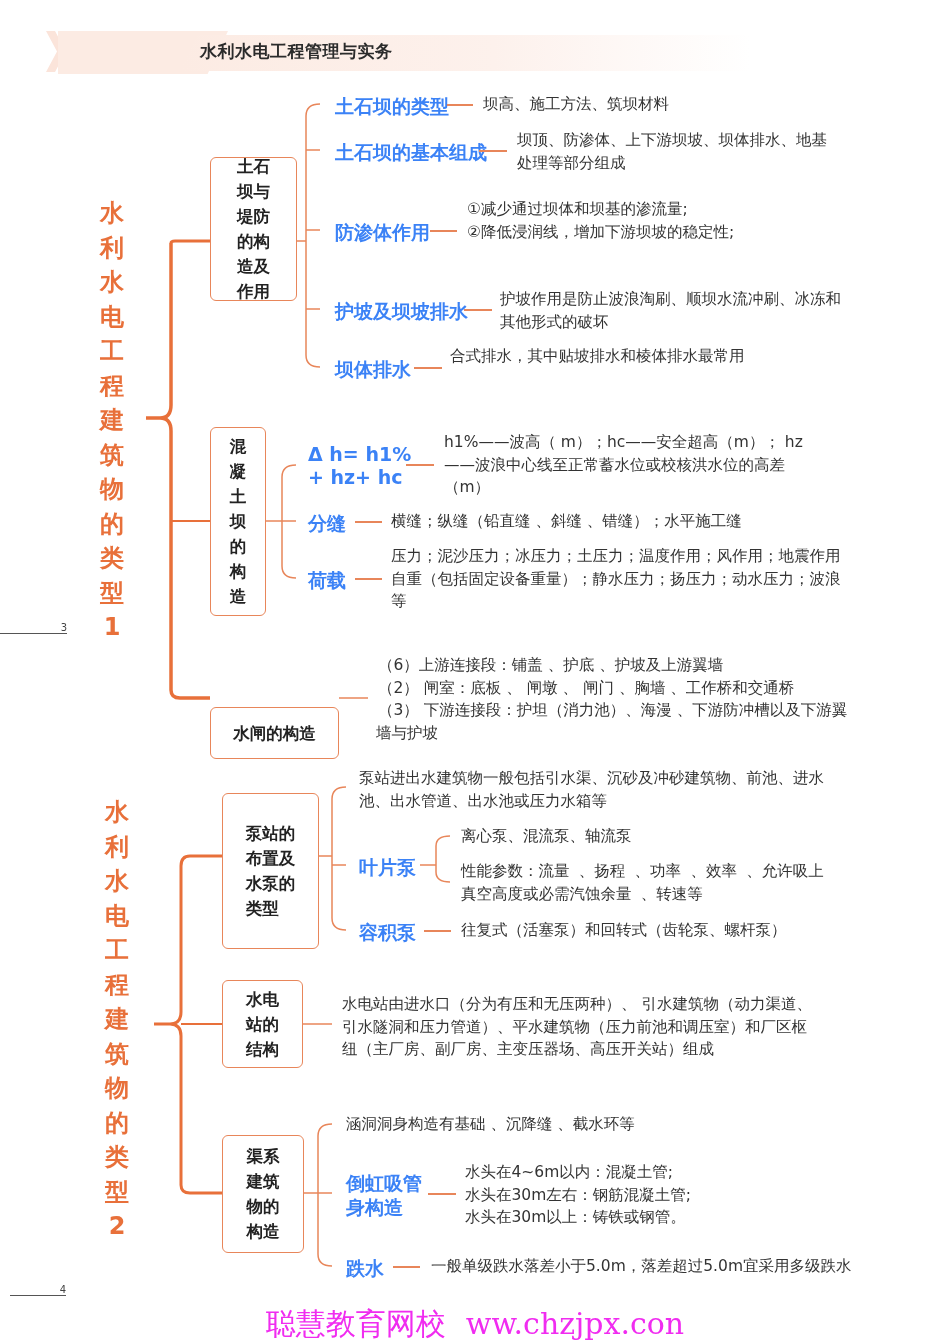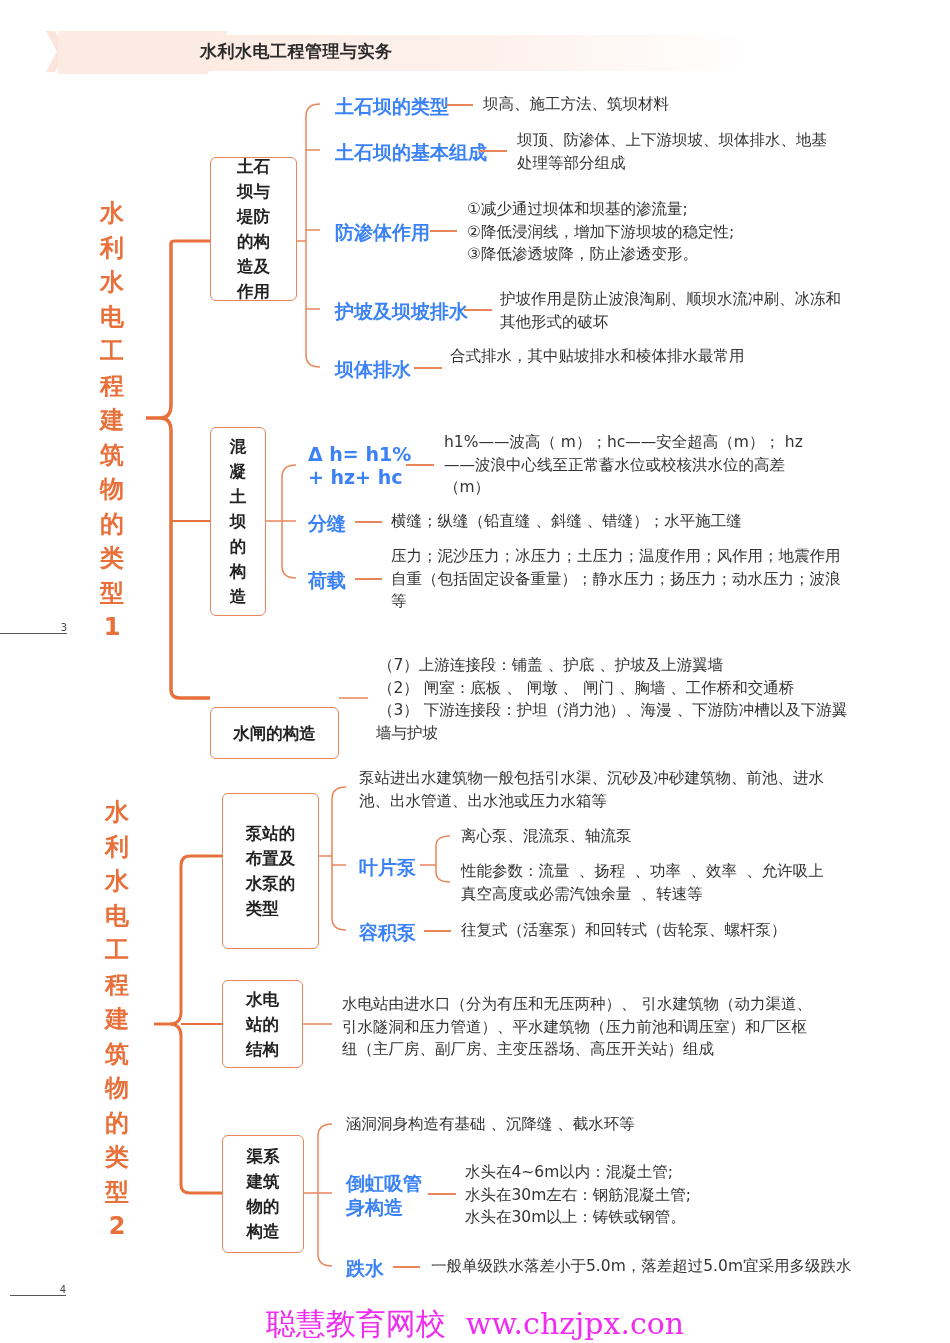--- a/index.html
+++ b/index.html
@@ -132,21 +132,20 @@
 <div class="text" style="left:517px; top:129px;">
   <div>坝顶、防渗体、上下游坝坡、坝体排水、地基</div>
   <div>处理等部分组成</div>
 </div>
 
 <div class="label" style="left:335px; top:220px;">防渗体作用</div>
 <div class="hline" style="left:430px; top:230px; width:27px;"></div>
 <div class="text" style="left:467px; top:198px;">
   <div>①减少通过坝体和坝基的渗流量;</div>
   <div>②降低浸润线，增加下游坝坡的稳定性;</div>
-  <div>③降低渗透坡降，防止渗透变形。</div>
 </div>
 
 <div class="label" style="left:335px; top:299px;">护坡及坝坡排水</div>
 <div class="hline" style="left:464px; top:309px; width:28px;"></div>
 <div class="text" style="left:500px; top:288px;">
   <div>护坡作用是防止波浪淘刷、顺坝水流冲刷、冰冻和</div>
   <div>其他形式的破坏</div>
 </div>
 
 <div class="label" style="left:335px; top:357px;">坝体排水</div>
@@ -185,21 +184,21 @@
 <div class="text" style="left:391px; top:545px;">
   <div>压力；泥沙压力；冰压力；土压力；温度作用；风作用；地震作用</div>
   <div>自重（包括固定设备重量）；静水压力；扬压力；动水压力；波浪</div>
   <div>等</div>
 </div>
 
 <div class="box" style="left:210px; top:707px; width:129px; height:52px;">
   <div class="inner">水闸的构造</div>
 </div>
 <div class="text" style="left:378px; top:654px;">
-  <div>（7）上游连接段：铺盖 、护底 、护坡及上游翼墙</div>
+  <div>（6）上游连接段：铺盖 、护底 、护坡及上游翼墙</div>
   <div>（2） 闸室：底板 、 闸墩 、 闸门 、胸墙 、工作桥和交通桥</div>
   <div>（3） 下游连接段：护坦（消力池）、海漫 、下游防冲槽以及下游翼</div>
   <div style="margin-left:-2px;">墙与护坡</div>
 </div>
 
 <div class="pagenum" style="left:0; top:622px; width:67px;">3</div>
 
 <div class="vtitle" style="left:100px; top:795px;">
   <span>水</span>
     <span>利</span>

